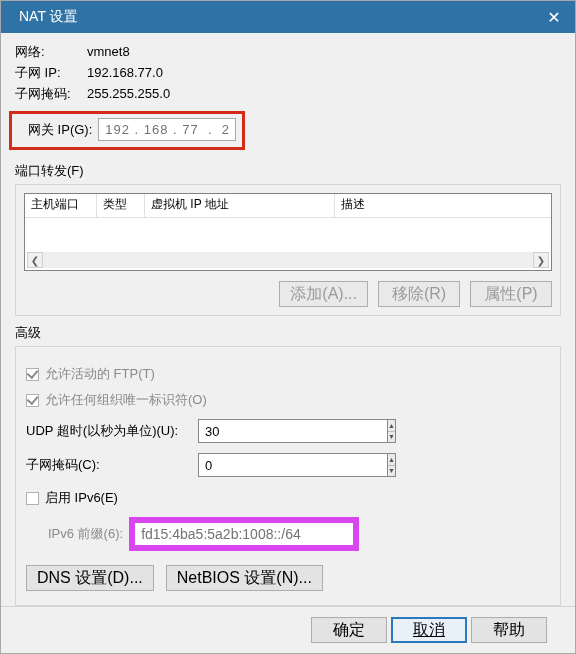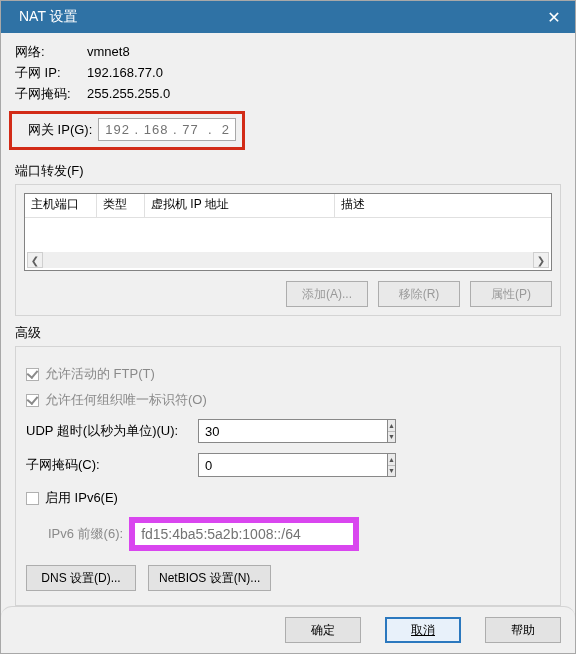--- a/index.html
+++ b/index.html
@@ -116,21 +116,21 @@
     gap: 10px;
     margin-top: 10px;
   }
   .btn {
     min-width: 82px;
     height: 26px;
     border: 1px solid #adadad;
     background: #e7e7e7;
     padding: 0 10px;
     font-family: inherit;
-    font-size: 12px;
+    font-size: 16px;
     cursor: pointer;
   }
   .btn:disabled {
     color: #9a9a9a;
     background: #e9e9e9;
   }
   .adv-body {
     border: 1px solid #d4d4d4;
     padding: 10px 10px 14px 10px;
   }
@@ -205,24 +205,23 @@
   }
   .adv-btns {
     display: flex;
     gap: 12px;
     margin-top: 14px;
   }
   .adv-btns .btn { min-width: 110px; background: #e3e3e3; }
   .footer {
     border-top: 1px solid #d4d4d4;
     background: #f0f0f0;
-    padding: 10px 14px;
+    padding: 10px 28px;
     display: flex; justify-content: flex-end;
-    gap: 24px;
-    border-radius: 11px;
+    gap: 4px;
   }
   .footer .btn { min-width: 76px; background: #e3e3e3; }
   .footer .btn.primary {
     border: 2px solid #2b78be;
     background: #e8f1fa;
     text-decoration: underline;
   }
 </style>
 </head>
 <body>

